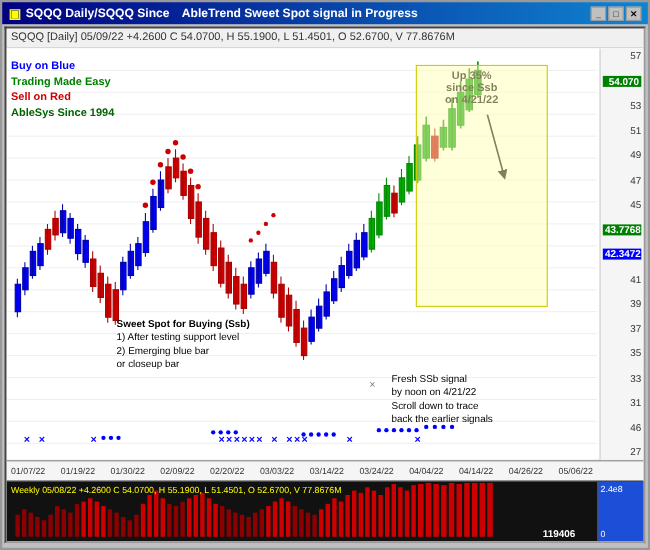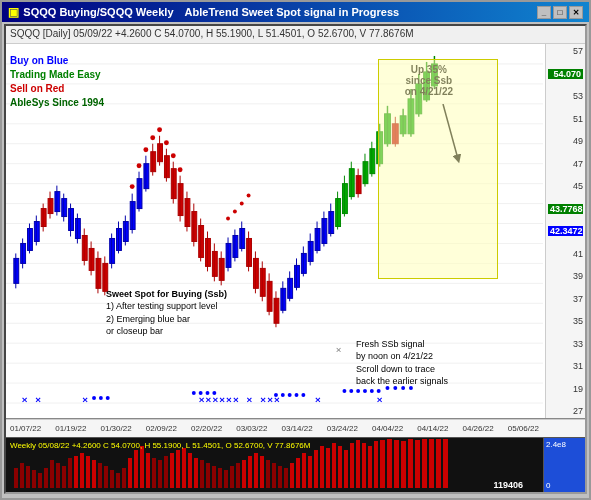--- a/index.html
+++ b/index.html
@@ -229,21 +229,21 @@
       height: 100%;
     }
   </style>
 </head>
 <body>
 
 <div class="window">
   <div class="title-bar">
     <div class="title-bar-left">
       <span class="title-icon">▣</span>
-      <span>SQQQ Buying/SQQQ Weekly</span>
+      <span>SQQQ Daily/SQQQ Since</span>
       &nbsp;
       <span>AbleTrend Sweet Spot signal in Progress</span>
     </div>
     <div class="title-controls">
       <div class="title-btn">_</div>
       <div class="title-btn">□</div>
       <div class="title-btn">✕</div>
     </div>
   </div>
 
@@ -580,21 +580,21 @@
         <div class="price-label">47</div>
         <div class="price-label">45</div>
         <div class="price-label-highlight">43.7768</div>
         <div class="price-label-blue">42.3472</div>
         <div class="price-label">41</div>
         <div class="price-label">39</div>
         <div class="price-label">37</div>
         <div class="price-label">35</div>
         <div class="price-label">33</div>
         <div class="price-label">31</div>
-        <div class="price-label">19</div>
+        <div class="price-label">46</div>
         <div class="price-label">27</div>
       </div>
     </div>
 
     <div class="x-axis">
       <div class="x-labels">
         <span>01/07/22</span>
         <span>01/19/22</span>
         <span>01/30/22</span>
         <span>02/09/22</span>

